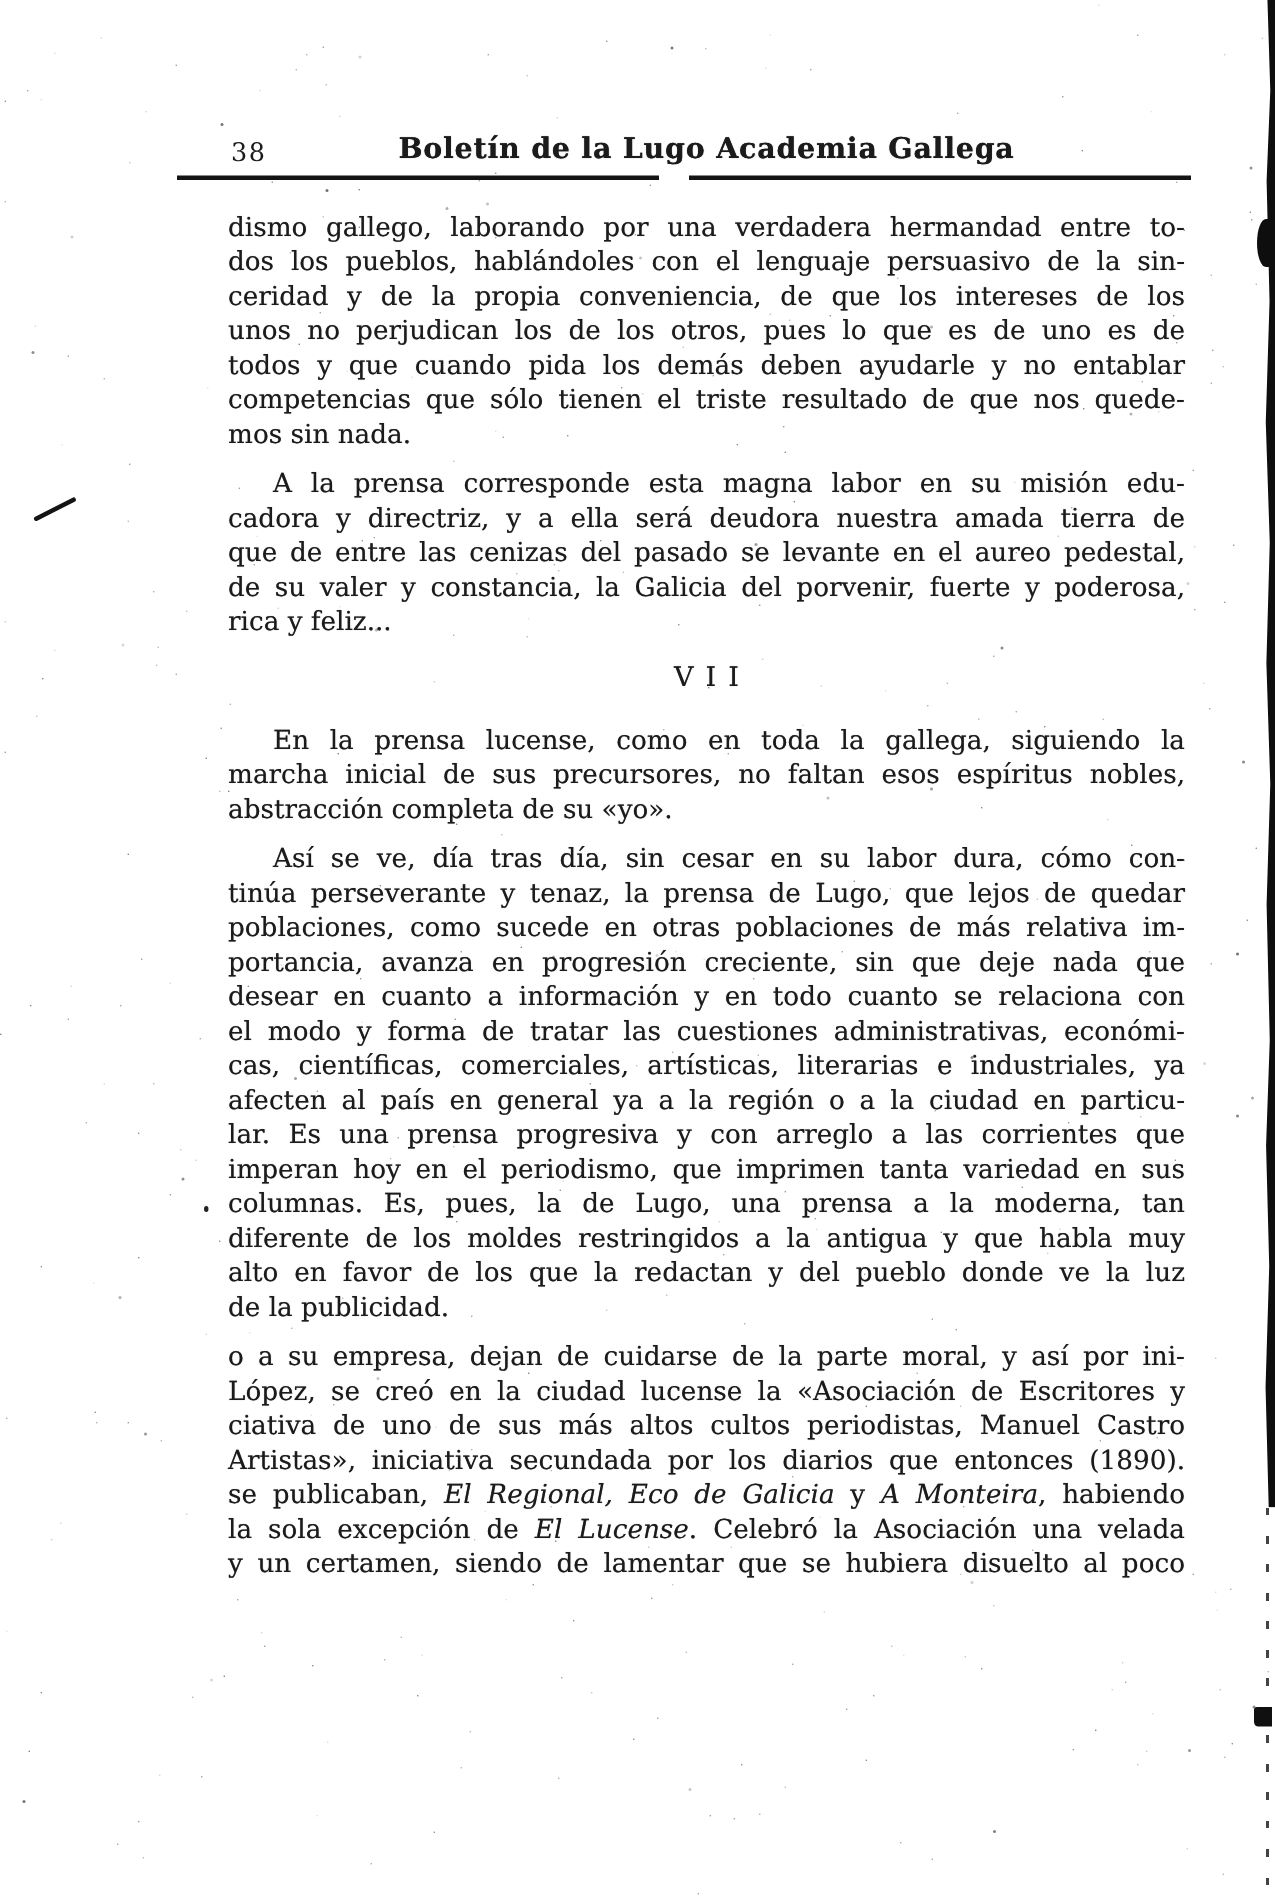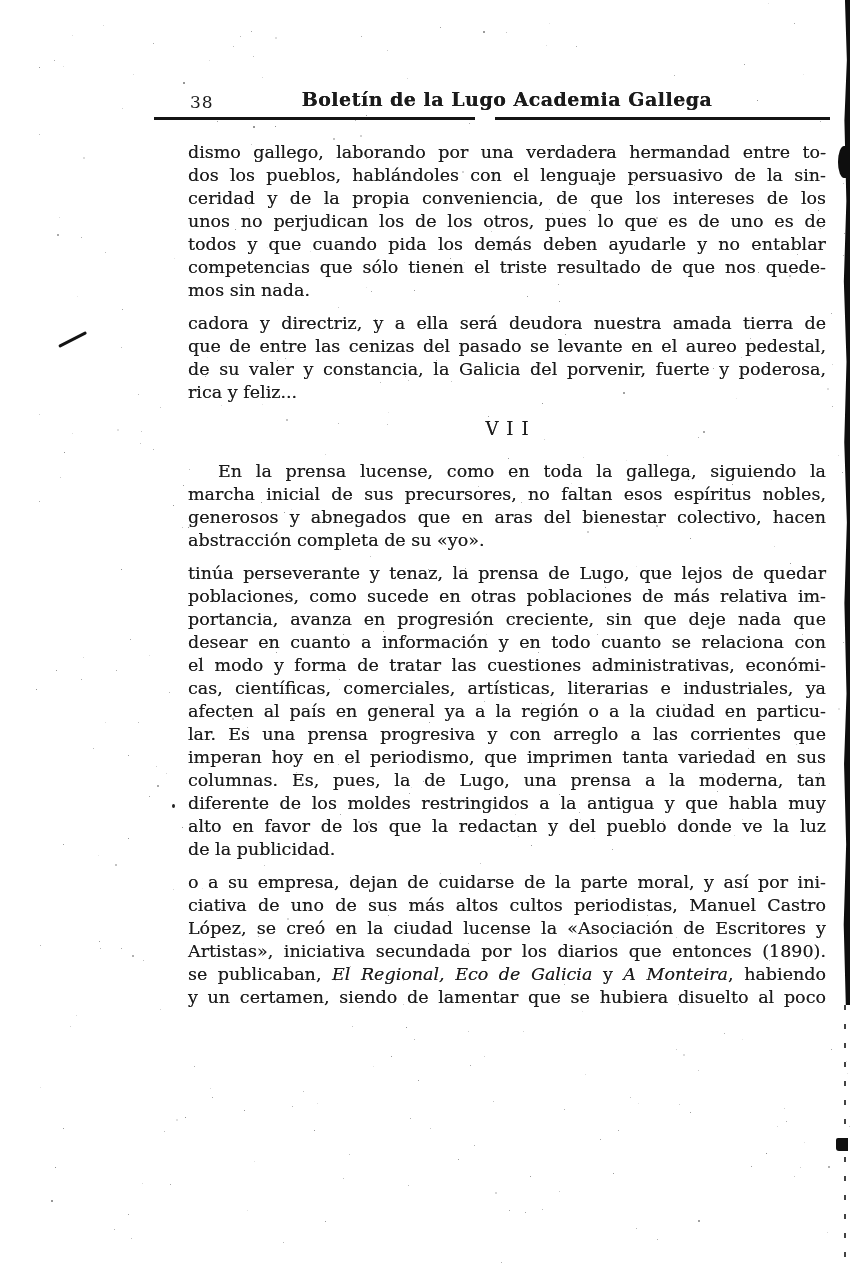--- a/index.html
+++ b/index.html
@@ -8,21 +8,21 @@
   }
   html,body{margin:0;padding:0;}
   body{
     width:850px;height:1267px;
     background:var(--paper);
     position:relative;
     overflow:hidden;
     font-family:"DejaVu Serif","Liberation Serif",serif;
     color:var(--ink);
   }
-  .page{position:absolute;inset:0;margin-left:36px;}
+  .page{position:absolute;inset:0;}
   
   .header{position:absolute;left:152px;top:88px;width:638px;height:26px;}
   .page-number{
     position:absolute;left:2px;top:4px;
     font-size:17px;letter-spacing:1px;color:var(--ink);
   }
   .header-title{
     position:absolute;left:0;top:0;width:100%;
     text-align:center;
     font-weight:700;font-size:19px;letter-spacing:0.5px;
@@ -104,53 +104,55 @@
       <div class="para">
         <div class="line j"><span>dismo gallego, laborando por una verdadera hermandad entre to-</span></div>
         <div class="line j"><span>dos los pueblos, hablándoles con el lenguaje persuasivo de la sin-</span></div>
         <div class="line j"><span>ceridad y de la propia conveniencia, de que los intereses de los</span></div>
         <div class="line j"><span>unos no perjudican los de los otros, pues lo que es de uno es de</span></div>
         <div class="line j"><span>todos y que cuando pida los demás deben ayudarle y no entablar</span></div>
         <div class="line j"><span>competencias que sólo tienen el triste resultado de que nos quede-</span></div>
         <div class="line"><span>mos sin nada.</span></div>
       </div>
       <div class="para">
+        <div class="line j first"><span>A la prensa corresponde esta magna labor en su misión edu-</span></div>
         <div class="line j"><span>cadora y directriz, y a ella será deudora nuestra amada tierra de</span></div>
         <div class="line j"><span>que de entre las cenizas del pasado se levante en el aureo pedestal,</span></div>
         <div class="line j"><span>de su valer y constancia, la Galicia del porvenir, fuerte y poderosa,</span></div>
         <div class="line"><span>rica y feliz...</span></div>
       </div>
       <div class="heading">VII</div>
       <div class="para">
         <div class="line j first"><span>En la prensa lucense, como en toda la gallega, siguiendo la</span></div>
         <div class="line j"><span>marcha inicial de sus precursores, no faltan esos espíritus nobles,</span></div>
-        <div class="line j"><span>generosos y abnegados que en aras del bienestar colectivo, hacen</span></div>
         <div class="line"><span>abstracción completa de su «yo».</span></div>
       </div>
       <div class="para">
+        <div class="line j first"><span>Así se ve, día tras día, sin cesar en su labor dura, cómo con-</span></div>
         <div class="line j"><span>tinúa perseverante y tenaz, la prensa de Lugo, que lejos de quedar</span></div>
         <div class="line j"><span>poblaciones, como sucede en otras poblaciones de más relativa im-</span></div>
         <div class="line j"><span>portancia, avanza en progresión creciente, sin que deje nada que</span></div>
         <div class="line j"><span>desear en cuanto a información y en todo cuanto se relaciona con</span></div>
         <div class="line j"><span>el modo y forma de tratar las cuestiones administrativas, económi-</span></div>
         <div class="line j"><span>cas, científicas, comerciales, artísticas, literarias e industriales, ya</span></div>
         <div class="line j"><span>afecten al país en general ya a la región o a la ciudad en particu-</span></div>
         <div class="line j"><span>lar.  Es una prensa progresiva y con arreglo a las corrientes que</span></div>
         <div class="line j"><span>imperan hoy en el periodismo, que imprimen tanta variedad en sus</span></div>
         <div class="line j"><span>columnas.  Es, pues, la de Lugo, una prensa a la moderna, tan</span></div>
         <div class="line j"><span>diferente de los moldes restringidos a la antigua y que habla muy</span></div>
         <div class="line j"><span>alto en favor de los que la redactan y del pueblo donde ve la luz</span></div>
         <div class="line"><span>de la publicidad.</span></div>
       </div>
       <div class="para">
         <div class="line j"><span>o a su empresa, dejan de cuidarse de la parte moral, y así por ini-</span></div>
+        <div class="line j"><span>López, se creó en la ciudad lucense la «Asociación de Escritores y</span></div>
         <div class="line j"><span>ciativa de uno de sus más altos cultos periodistas, Manuel Castro</span></div>
-        <div class="line j"><span>López, se creó en la ciudad lucense la «Asociación de Escritores y</span></div>
         <div class="line j"><span>Artistas», iniciativa secundada por los diarios que entonces (1890).</span></div>
         <div class="line j"><span>se publicaban, </span><i>El Regional, Eco de Galicia</i><span> y </span><i>A Monteira</i><span>, habiendo</span></div>
+        <div class="line j"><span>la sola excepción de </span><i>El Lucense</i><span>.  Celebró la Asociación una velada</span></div>
         <div class="line j"><span>y un certamen, siendo de lamentar que se hubiera disuelto al poco</span></div>
       </div>
     </div>
 
   <div class="edge-band"></div>
   <div class="edge-bump"></div>
   <div class="edge-dashes"></div>
   <div class="edge-blob"></div>
   <div class="pen-mark"></div>
   <div class="margin-dot"></div>

